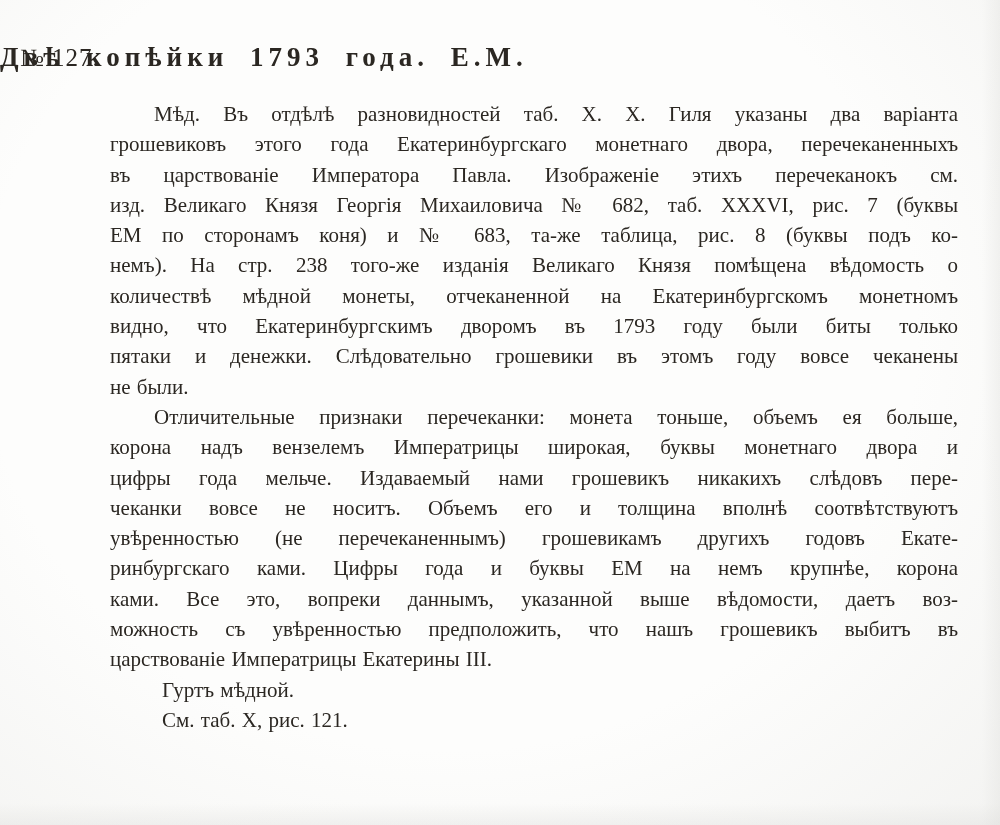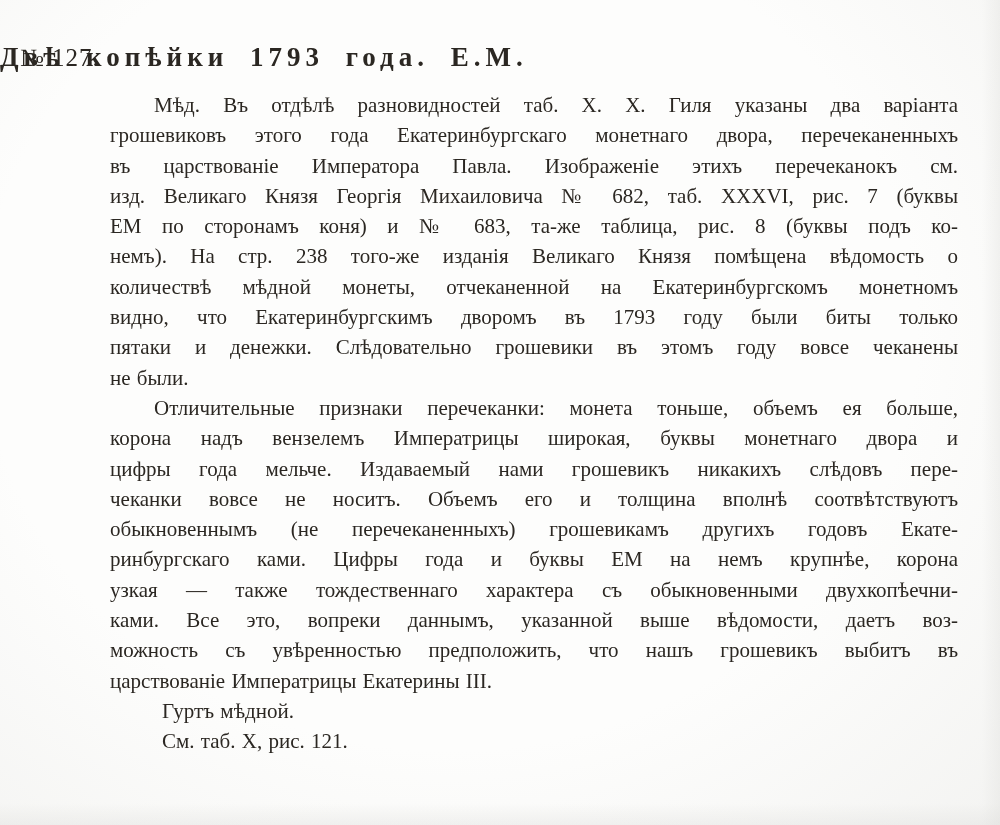--- a/index.html
+++ b/index.html
@@ -36,21 +36,21 @@
     text-align: left;
     font-size: 27px;
     font-weight: bold;
     letter-spacing: 5px;
     word-spacing: 10px;
     white-space: nowrap;
   }
   .textblock {
     position: absolute;
     left: 110px;
-    top: 90px;
+    top: 99px;
     width: 848px;
   }
   .ln {
     font-size: 21px;
     line-height: 30.3px;
     height: 30.3px;
     white-space: normal;
     text-align: justify;
     text-align-last: justify;
     word-spacing: 1px;
@@ -84,23 +84,22 @@
     <div class="ln">немъ). На стр. 238 того-же изданія Великаго Князя помѣщена вѣдомость о</div>
     <div class="ln">количествѣ мѣдной монеты, отчеканенной на Екатеринбургскомъ монетномъ</div>
     <div class="ln">видно, что Екатеринбургскимъ дворомъ въ 1793 году были биты только</div>
     <div class="ln">пятаки и денежки. Слѣдовательно грошевики въ этомъ году вовсе чеканены</div>
     <div class="ln end">не были.</div>
 
     <div class="ln ind">Отличительные признаки перечеканки: монета тоньше, объемъ ея больше,</div>
     <div class="ln">корона надъ вензелемъ Императрицы широкая, буквы монетнаго двора и</div>
     <div class="ln">цифры года мельче. Издаваемый нами грошевикъ никакихъ слѣдовъ пере-</div>
     <div class="ln">чеканки вовсе не носитъ. Объемъ его и толщина вполнѣ соотвѣтствуютъ</div>
-    <div class="ln">обыкновеннымъ (не перечеканенныхъ) грошевикамъ другихъ годовъ Екате-</div>
+    <div class="ln">увѣренностью (не перечеканеннымъ) грошевикамъ другихъ годовъ Екате-</div>
     <div class="ln">ринбургскаго ками. Цифры года и буквы ЕМ на немъ крупнѣе, корона</div>
-    <div class="ln">узкая — также тождественнаго характера съ обыкновенными двухкопѣечни-</div>
     <div class="ln">ками. Все это, вопреки даннымъ, указанной выше вѣдомости, даетъ воз-</div>
     <div class="ln">можность съ увѣренностью предположить, что нашъ грошевикъ выбитъ въ</div>
     <div class="ln end">царствованіе Императрицы Екатерины III.</div>
 
     <div class="ln end ind2">Гуртъ мѣдной.</div>
     <div class="ln end ind2">См. таб. X, рис. 121.</div>
   </div>
 
 </div>
 

